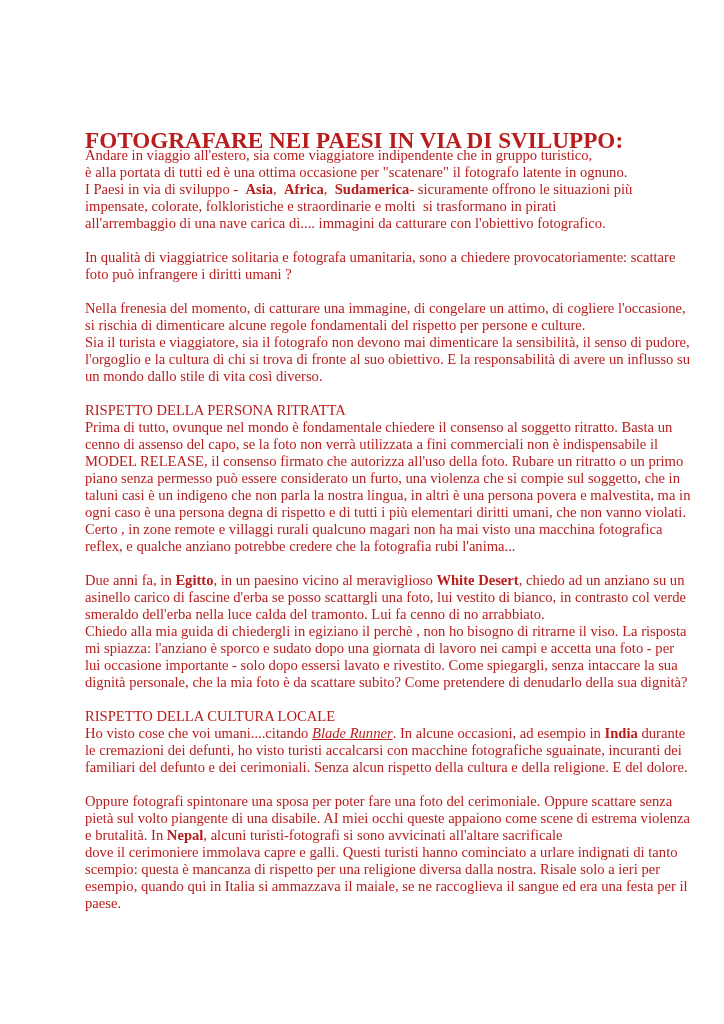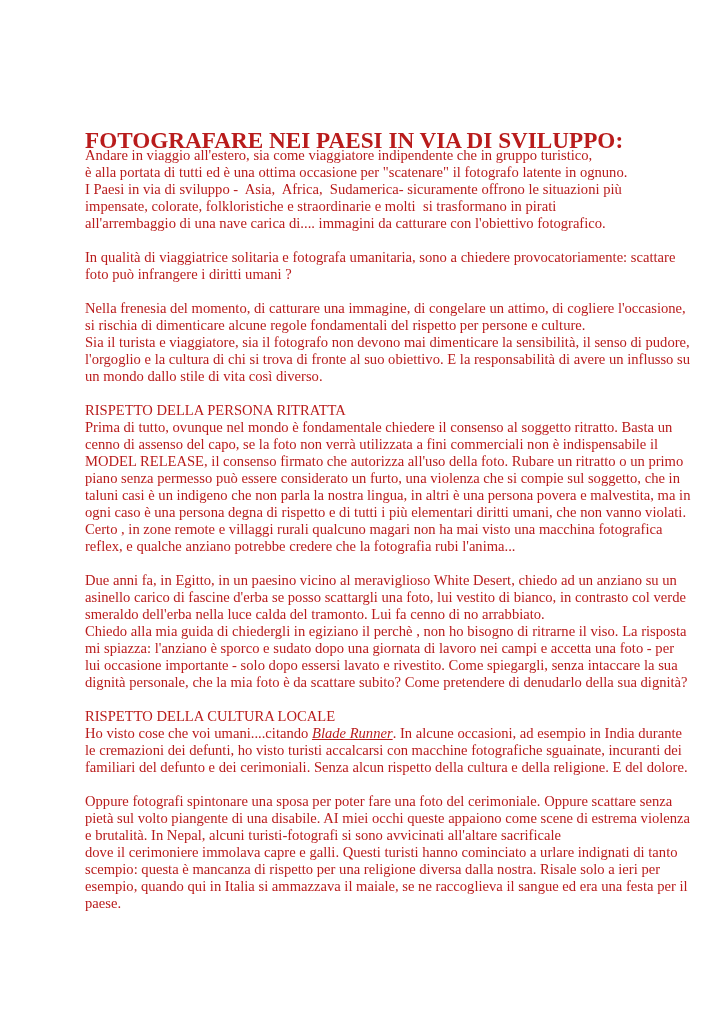--- a/index.html
+++ b/index.html
@@ -38,21 +38,21 @@
   }
   .paragraph {
     margin: 0 0 17px 0;
   }
   .paragraph:last-child {
     margin-bottom: 0;
   }
   .line {
     height: 17px;
   }
-  .run.bold { font-weight: normal; }
+  .run.bold { font-weight: bold; }
   .run.italic { font-style: italic; text-decoration: underline; }
 </style>
 </head>
 <body>
 
 <div class="page">
   <div class="title-block">
     <div class="title-line">FOTOGRAFARE NEI PAESI IN VIA DI SVILUPPO:</div>
   </div>
   <div class="doc-body"><div class="paragraph"><div class="line"><span class="run">Andare in viaggio all'estero, sia come viaggiatore indipendente che in gruppo turistico,</span></div><div class="line"><span class="run">è alla portata di tutti ed è una ottima occasione per "scatenare" il fotografo latente in ognuno.</span></div><div class="line"><span class="run">I Paesi in via di sviluppo -  </span><span class="run bold">Asia</span><span class="run">,  </span><span class="run bold">Africa</span><span class="run">,  </span><span class="run bold">Sudamerica</span><span class="run">- sicuramente offrono le situazioni più</span></div><div class="line"><span class="run">impensate, colorate, folkloristiche e straordinarie e molti  si trasformano in pirati</span></div><div class="line"><span class="run">all'arrembaggio di una nave carica di.... immagini da catturare con l'obiettivo fotografico.</span></div></div><div class="paragraph"><div class="line"><span class="run">In qualità di viaggiatrice solitaria e fotografa umanitaria, sono a chiedere provocatoriamente: scattare</span></div><div class="line"><span class="run">foto può infrangere i diritti umani ?</span></div></div><div class="paragraph"><div class="line"><span class="run">Nella frenesia del momento, di catturare una immagine, di congelare un attimo, di cogliere l'occasione,</span></div><div class="line"><span class="run">si rischia di dimenticare alcune regole fondamentali del rispetto per persone e culture.</span></div><div class="line"><span class="run">Sia il turista e viaggiatore, sia il fotografo non devono mai dimenticare la sensibilità, il senso di pudore,</span></div><div class="line"><span class="run">l'orgoglio e la cultura di chi si trova di fronte al suo obiettivo. E la responsabilità di avere un influsso su</span></div><div class="line"><span class="run">un mondo dallo stile di vita così diverso.</span></div></div><div class="paragraph"><div class="line"><span class="run">RISPETTO DELLA PERSONA RITRATTA</span></div><div class="line"><span class="run">Prima di tutto, ovunque nel mondo è fondamentale chiedere il consenso al soggetto ritratto. Basta un</span></div><div class="line"><span class="run">cenno di assenso del capo, se la foto non verrà utilizzata a fini commerciali non è indispensabile il</span></div><div class="line"><span class="run">MODEL RELEASE, il consenso firmato che autorizza all'uso della foto. Rubare un ritratto o un primo</span></div><div class="line"><span class="run">piano senza permesso può essere considerato un furto, una violenza che si compie sul soggetto, che in</span></div><div class="line"><span class="run">taluni casi è un indigeno che non parla la nostra lingua, in altri è una persona povera e malvestita, ma in</span></div><div class="line"><span class="run">ogni caso è una persona degna di rispetto e di tutti i più elementari diritti umani, che non vanno violati.</span></div><div class="line"><span class="run">Certo , in zone remote e villaggi rurali qualcuno magari non ha mai visto una macchina fotografica</span></div><div class="line"><span class="run">reflex, e qualche anziano potrebbe credere che la fotografia rubi l'anima...</span></div></div><div class="paragraph"><div class="line"><span class="run">Due anni fa, in </span><span class="run bold">Egitto</span><span class="run">, in un paesino vicino al meraviglioso </span><span class="run bold">White Desert</span><span class="run">, chiedo ad un anziano su un</span></div><div class="line"><span class="run">asinello carico di fascine d'erba se posso scattargli una foto, lui vestito di bianco, in contrasto col verde</span></div><div class="line"><span class="run">smeraldo dell'erba nella luce calda del tramonto. Lui fa cenno di no arrabbiato.</span></div><div class="line"><span class="run">Chiedo alla mia guida di chiedergli in egiziano il perchè , non ho bisogno di ritrarne il viso. La risposta</span></div><div class="line"><span class="run">mi spiazza: l'anziano è sporco e sudato dopo una giornata di lavoro nei campi e accetta una foto - per</span></div><div class="line"><span class="run">lui occasione importante - solo dopo essersi lavato e rivestito. Come spiegargli, senza intaccare la sua</span></div><div class="line"><span class="run">dignità personale, che la mia foto è da scattare subito? Come pretendere di denudarlo della sua dignità?</span></div></div><div class="paragraph"><div class="line"><span class="run">RISPETTO DELLA CULTURA LOCALE</span></div><div class="line"><span class="run">Ho visto cose che voi umani....citando </span><span class="run italic">Blade Runner</span><span class="run">. In alcune occasioni, ad esempio in </span><span class="run bold">India</span><span class="run"> durante</span></div><div class="line"><span class="run">le cremazioni dei defunti, ho visto turisti accalcarsi con macchine fotografiche sguainate, incuranti dei</span></div><div class="line"><span class="run">familiari del defunto e dei cerimoniali. Senza alcun rispetto della cultura e della religione. E del dolore.</span></div></div><div class="paragraph"><div class="line"><span class="run">Oppure fotografi spintonare una sposa per poter fare una foto del cerimoniale. Oppure scattare senza</span></div><div class="line"><span class="run">pietà sul volto piangente di una disabile. AI miei occhi queste appaiono come scene di estrema violenza</span></div><div class="line"><span class="run">e brutalità. In </span><span class="run bold">Nepal</span><span class="run">, alcuni turisti-fotografi si sono avvicinati all'altare sacrificale</span></div><div class="line"><span class="run">dove il cerimoniere immolava capre e galli. Questi turisti hanno cominciato a urlare indignati di tanto</span></div><div class="line"><span class="run">scempio: questa è mancanza di rispetto per una religione diversa dalla nostra. Risale solo a ieri per</span></div><div class="line"><span class="run">esempio, quando qui in Italia si ammazzava il maiale, se ne raccoglieva il sangue ed era una festa per il</span></div><div class="line"><span class="run">paese.</span></div></div></div>

